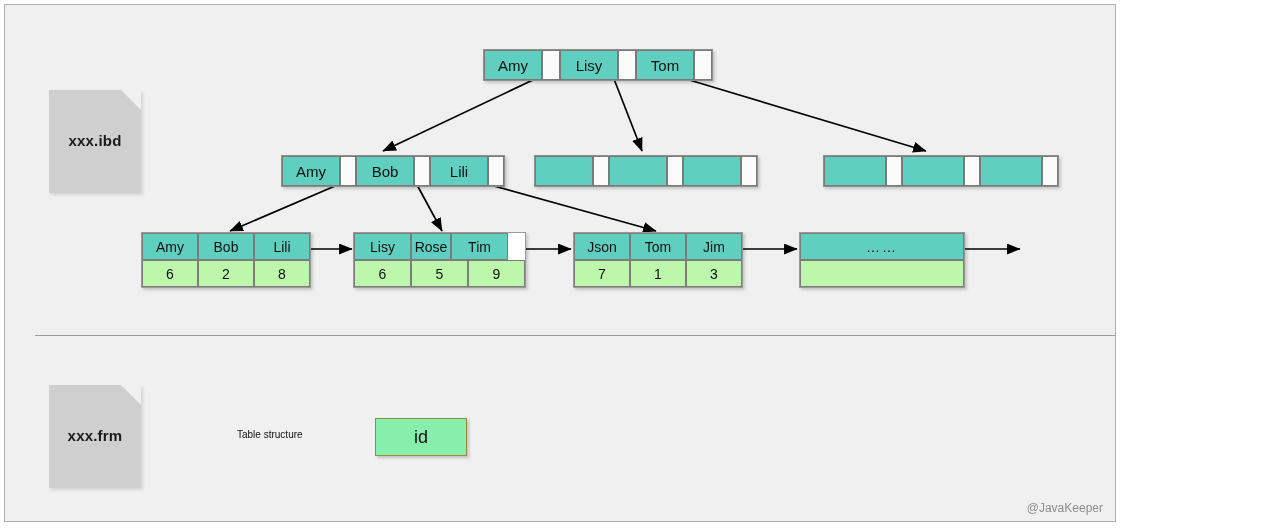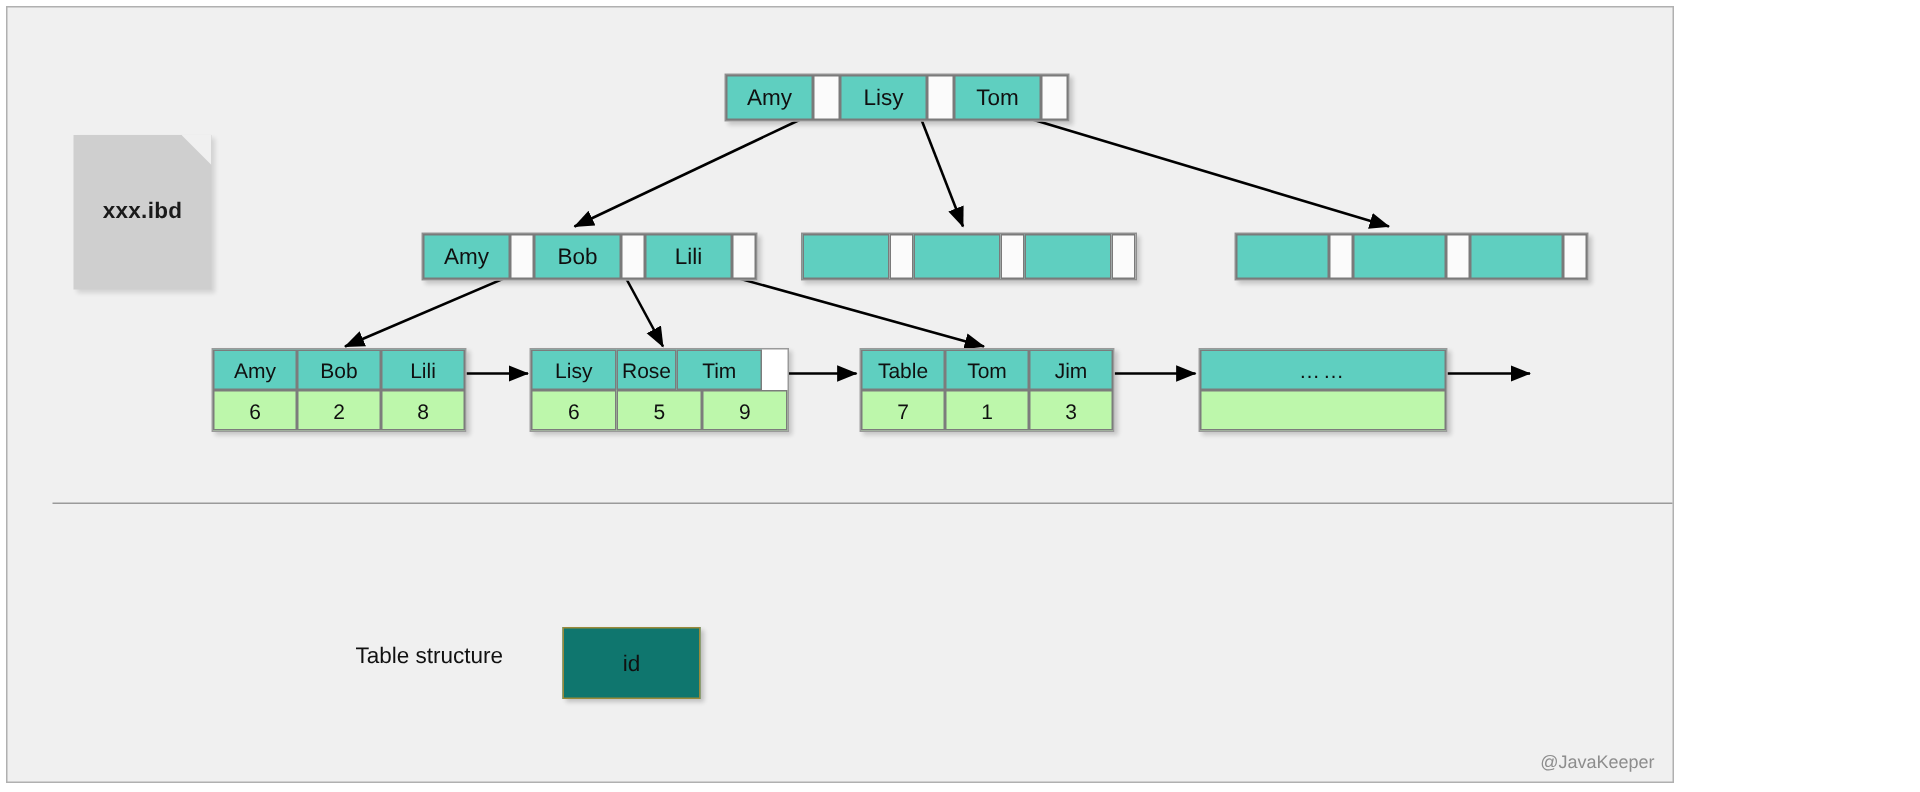--- a/index.html
+++ b/index.html
@@ -33,24 +33,24 @@
   .leaf{position:absolute;box-shadow:2px 2px 3px rgba(0,0,0,.18);
         border:1px solid #9a9a9a;background:#ffffff;box-sizing:border-box;}
   .leaf .row{display:flex;}
   .leaf .c{border:1px solid #7c7c7c;box-sizing:border-box;height:27px;
         display:flex;align-items:center;justify-content:center;font-size:14px;color:#101010;}
   .leaf .c.k{background:#5fcfc0;}
   .leaf .c.v{background:#bdf7ab;}
 
   
   .tbl{position:absolute;display:flex;box-shadow:2px 2px 3px rgba(0,0,0,.2);}
-  .tbl .tc{background:#0f766e;border:1px solid #9a8a3a;box-sizing:border-box;
-        height:48px;display:flex;align-items:center;justify-content:center;
-        font-size:15px;color:#101010;}
-  .lbl{position:absolute;font-size:15px;color:#111;}
+  .tbl .tc{background:#86efac;border:1px solid #9a8a3a;box-sizing:border-box;
+        height:38px;display:flex;align-items:center;justify-content:center;
+        font-size:18px;color:#101010;}
+  .lbl{position:absolute;font-size:10px;color:#111;}
 
   .wm{position:absolute;right:12px;bottom:6px;font-size:12px;color:#8d8d8d;}
 
   svg.edges{position:absolute;left:0;top:0;width:1112px;height:518px;
             pointer-events:none;overflow:visible;}
 </style>
 </head>
 <body>
 
 <div id="stage">
@@ -79,20 +79,24 @@
         <line x1="738" y1="244" x2="792" y2="244"></line>
         <line x1="958" y1="244" x2="1015" y2="244"></line>
       </g>
     </svg>
 
     <div class="fileicon" style="left:44px;top:85px;">
       <div class="corner"></div>
       <div class="fname">xxx.ibd</div>
     </div>
 
+    <div class="fileicon" style="left:44px;top:380px;">
+      <div class="corner"></div>
+      <div class="fname">xxx.frm</div>
+    </div>
 
     <div class="node" style="left:478px;top:44px;height:32px;">
       <div class="key" style="width:58px">Amy</div>
       <div class="ptr" style="width:18px"></div>
       <div class="key" style="width:58px">Lisy</div>
       <div class="ptr" style="width:18px"></div>
       <div class="key" style="width:58px">Tom</div>
       <div class="ptr" style="width:18px"></div>
     </div>
 
@@ -144,21 +148,21 @@
       </div>
       <div class="row">
         <div class="c v" style="width:57px">6</div>
         <div class="c v" style="width:57px">5</div>
         <div class="c v" style="width:57px">9</div>
       </div>
     </div>
 
     <div class="leaf" style="left:568px;top:227px;">
       <div class="row">
-        <div class="c k" style="width:56px">Table</div>
+        <div class="c k" style="width:56px">Json</div>
         <div class="c k" style="width:56px">Tom</div>
         <div class="c k" style="width:56px">Jim</div>
       </div>
       <div class="row">
         <div class="c v" style="width:56px">7</div>
         <div class="c v" style="width:56px">1</div>
         <div class="c v" style="width:56px">3</div>
       </div>
     </div>
 

